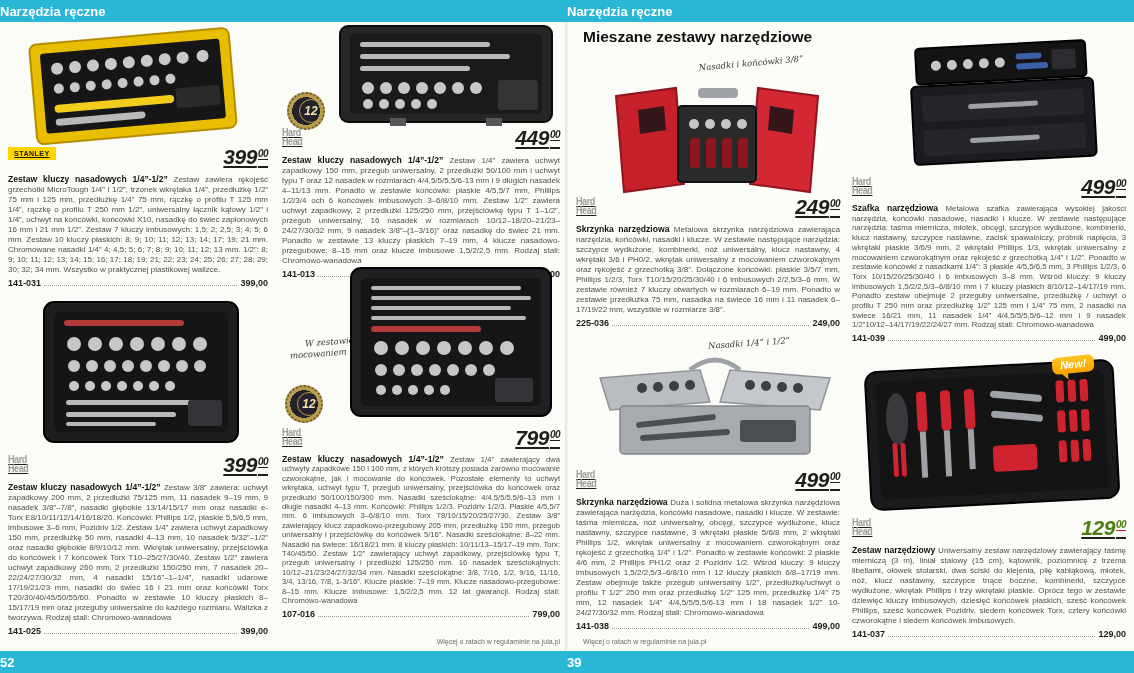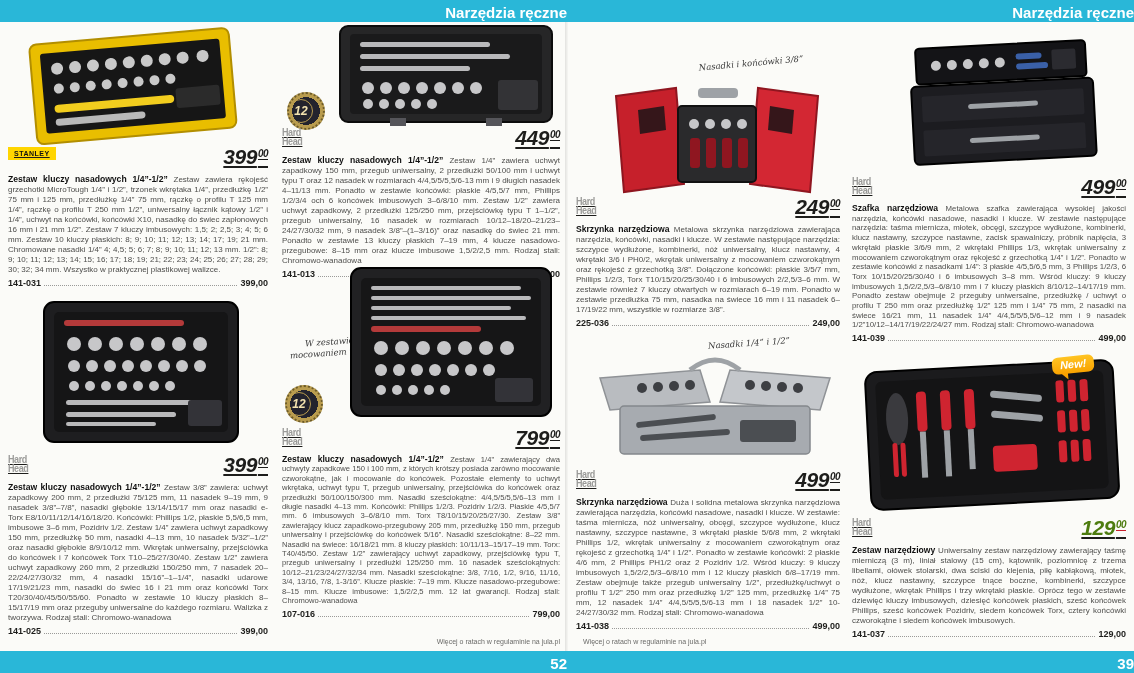--- a/index.html
+++ b/index.html
@@ -1,21 +1,21 @@
 <!DOCTYPE html>
 <html><head>
 <meta charset="utf-8">
 <style>
   html,body{margin:0;padding:0;background:#e8e8e4;}
   #page{position:relative;width:1134px;height:673px;background:#fbfbf8;overflow:hidden;
         font-family:"Liberation Sans","DejaVu Sans",sans-serif;color:#1d1d1b;}
   .bar{position:absolute;left:0;width:1134px;height:22px;background:#29b7d8;}
   .bar-top{top:0;} .bar-bot{top:651px;}
-  .bar span{position:absolute;top:4px;width:567px;text-align:right;color:#fff;
-            font-weight:700;font-size:15px;}
+  .bar span{position:absolute;top:4px;width:567px;text-align:left;color:#fff;
+            font-weight:700;font-size:13px;}
   .bar .lhalf{left:0;} .bar .rhalf{left:567px;}
   .gutter{position:absolute;left:565px;top:22px;width:3px;height:629px;
           background:linear-gradient(90deg,rgba(0,0,0,0.10),rgba(0,0,0,0.02));}
   .ptxt{position:absolute;}
   .brandrow{display:flex;justify-content:space-between;align-items:flex-start;min-height:24px;text-decoration:underline;}
   .hardhead{font-weight:700;font-size:11px;line-height:9px;color:#9b9b99;
             transform:scaleX(0.82);transform-origin:left top;letter-spacing:-0.5px;}
   .stanley{background:#ffd500;color:#111;font-weight:700;font-size:7px;
            padding:3px 6px;letter-spacing:0.5px;align-self:flex-start;}
   .price{font-style:italic;font-weight:700;font-size:21px;letter-spacing:-0.5px;
@@ -26,21 +26,21 @@
   .desc b{font-size:8.6px;color:#101010;}
   .coderow{display:flex;align-items:flex-end;margin-top:3px;font-weight:700;font-size:9px;}
   .leader{flex:1;border-bottom:1.5px dotted #9a9a98;margin:0 3px 2px 3px;}
   .heading{position:absolute;left:583px;top:28px;font-size:15.5px;font-weight:700;color:#111;}
   .pimg{position:absolute;}
   .note{position:absolute;font-family:"DejaVu Serif",serif;font-style:italic;
         font-size:8.5px;color:#3a3a3a;line-height:10.5px;text-align:center;}
   .badge12{position:absolute;width:38px;height:38px;border-radius:50%;
            background:radial-gradient(circle at 50% 50%,#23232d 0 58%,#b99c4e 58% 78%,#8a7434 78% 100%);
            border:2px dotted #6d5b27;box-sizing:border-box;
-           display:flex;align-items:center;justify-content:flex-start;}
+           display:flex;align-items:center;justify-content:flex-end;}
   .badge12 span{color:#f3e3b0;font-weight:700;font-size:12px;font-style:italic;
                 border:1px solid #b99c4e;border-radius:50%;width:22px;height:22px;
                 display:flex;align-items:center;justify-content:center;}
   .newbadge{position:absolute;background:linear-gradient(#ffc423,#f9a300);color:#fff;
             font-weight:700;font-style:italic;font-size:11px;padding:2px 8px 3px 8px;
             border-radius:6px;transform:rotate(-6deg);}
   .newbadge:after{content:"";position:absolute;left:8px;bottom:-6px;border-left:7px solid transparent;
             border-top:7px solid #f9a300;}
   .ratesnote{position:absolute;font-size:7px;color:#6b6b69;top:638px;}
 </style>
@@ -247,20 +247,21 @@
     <p class="desc" style="font-size:7.6px;line-height:9.4px;"><b>Zestaw kluczy nasadowych 1/4”-1/2”</b> <span>Zestaw 1/4” zawierający dwa uchwyty zapadkowe 150 i 100 mm, z których krótszy posiada zarówno mocowanie czworokątne, jak i mocowanie do końcówek. Pozostałe elementy to uchwyt wkrętaka, uchwyt typu T, przegub uniwersalny, przejściówka do końcówek oraz przedłużki 50/100/150/300 mm. Nasadki sześciokątne: 4/4,5/5/5,5/6–13 mm i długie nasadki 4–13 mm. Końcówki: Phillips 1/2/3. Pozidriv 1/2/3. Płaskie 4/5,5/7 mm. 6 imbusowych 3–6/8/10 mm. Torx T8/10/15/20/25/27/30. Zestaw 3/8” zawierający klucz zapadkowo-przegubowy 205 mm, przedłużkę 150 mm, przegub uniwersalny i przejściówkę do końcówek 5/16”. Nasadki sześciokątne: 8–22 mm. Nasadki na świece: 16/18/21 mm. 8 kluczy płaskich: 10/11/13–15/17–19 mm. Torx: T40/45/50. Zestaw 1/2” zawierający uchwyt zapadkowy, przejściówkę typu T, przegub uniwersalny i przedłużki 125/250 mm. 16 nasadek sześciokątnych: 10/12–21/23/24/27/32/34 mm. Nasadki sześciokątne: 3/8, 7/16, 1/2, 9/16, 11/16, 3/4, 13/16, 7/8, 1-3/16”. Klucze płaskie: 7–19 mm. Klucze nasadowo-przegubowe: 8–15 mm. Klucze imbusowe: 1,5/2/2,5 mm. 12 lat gwarancji. Rodzaj stali: Chromowo-wanadowa</span></p>
     <div class="coderow">
       <span>107-016</span>
       <span class="leader"></span>
       <span>799,00</span>
     </div>
   </div>
 
   <div class="ratesnote" style="left:380px;width:180px;text-align:right;">Więcej o ratach w regulaminie na jula.pl</div>
 
+  <div class="heading">Mieszane zestawy narzędziowe</div>
 
   <div class="note" style="left:676px;top:58px;width:150px;transform:rotate(-5deg);">Nasadki i końcówki 3/8”</div>
 
   <div class="pimg" style="left:598px;top:66px;">
     <svg width="238" height="130" aria-hidden="true">
       <g>
         <polygon points="18,30 78,22 86,118 26,126" fill="#c6202b" stroke="#8f1620" stroke-width="2"></polygon>
         <polygon points="220,30 160,22 152,118 212,126" fill="#d32733" stroke="#8f1620" stroke-width="2"></polygon>
         <rect x="80" y="40" width="78" height="76" rx="4" fill="#2a2a2c" stroke="#111" stroke-width="2"></rect>
         <g fill="#c7c7c9">

